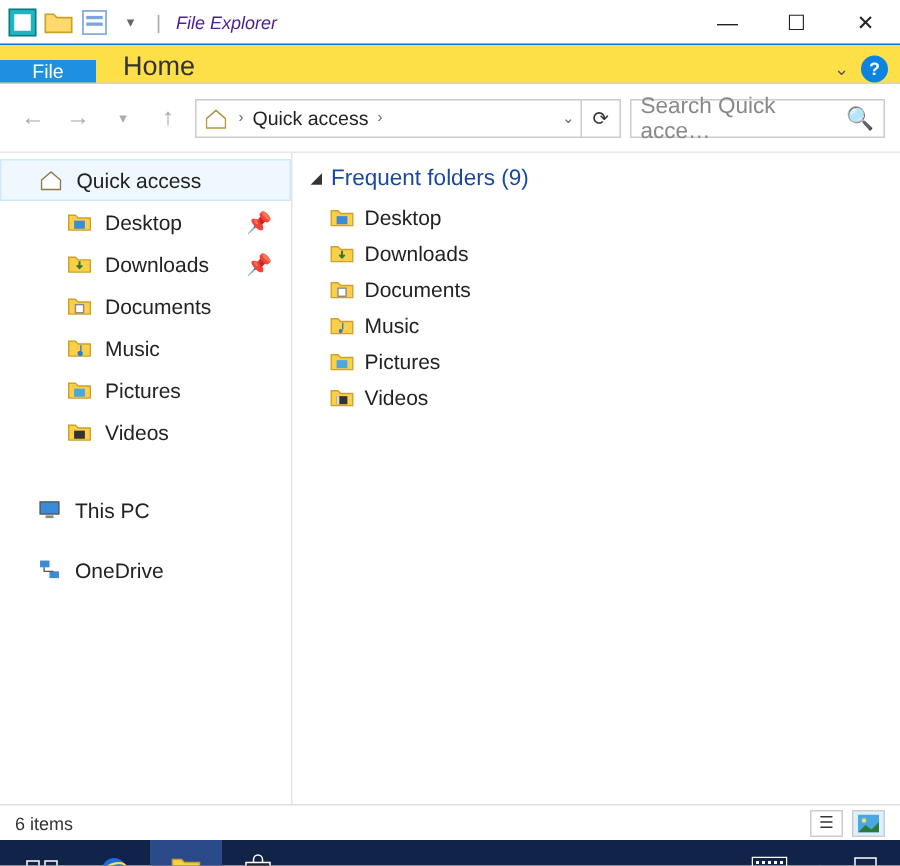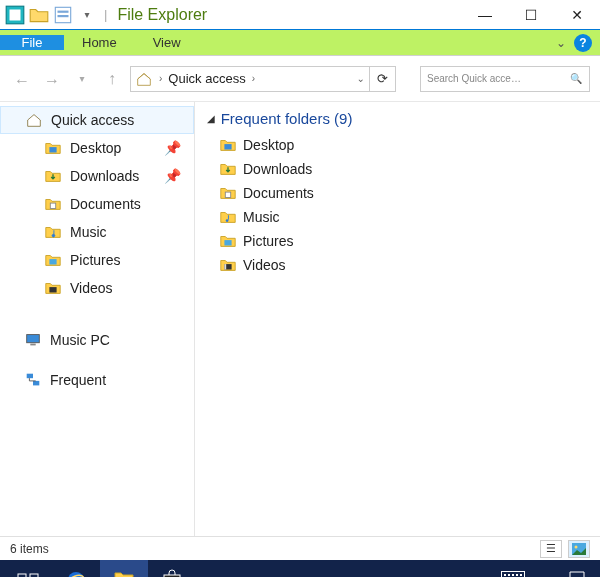--- a/index.html
+++ b/index.html
@@ -2,39 +2,39 @@
 <html><head>
 <meta charset="utf-8">
 <style>
 * { box-sizing: border-box; margin: 0; padding: 0; font-family: "Segoe UI", Arial, sans-serif; }
 body { width: 600px; height: 577px; background: #fff; font-size: 13px; color: #222; overflow: hidden; }
 
 
 .titlebar { height: 30px; background: #fff; border-bottom: 1px solid #0078d7; display: flex; align-items: center; }
 .titlebar .qat { display: flex; align-items: center; padding-left: 4px; gap: 2px; }
 .titlebar .qat .icon { width: 22px; height: 22px; display: flex; align-items: center; justify-content: center; }
-.titlebar .title { margin-left: 6px; color: #4d7c0f; font-size: 16px; }
+.titlebar .title { margin-left: 6px; color: #4c1d95; font-size: 12px; font-style: italic; }
 .titlebar .winbtns { margin-left: auto; display: flex; }
 .titlebar .winbtns div { width: 46px; height: 30px; display: flex; align-items: center; justify-content: center; color: #222; font-size: 14px; }
 .titlebar .sep { color: #aaa; margin: 0 4px; }
 
 
-.ribbon { height: 26px; display: flex; align-items: center; border-bottom: 1px solid #d0d0d0; background: #bef264; }
+.ribbon { height: 26px; display: flex; align-items: flex-end; border-bottom: 1px solid #d0d0d0; background: #fde047; }
 .ribbon .file { background: #1e8fe1; color: #fff; width: 64px; display: flex; align-items: center; justify-content: center; font-size: 13px; }
-.ribbon .tab { padding: 0 18px; display: flex; align-items: center; font-size: 13px; color: #333; }
+.ribbon .tab { padding: 0 18px; display: flex; align-items: center; font-size: 18px; color: #333; }
 .ribbon .rtools { margin-left: auto; display: flex; align-items: center; padding-right: 8px; gap: 8px; }
 .ribbon .help { width: 18px; height: 18px; border-radius: 50%; background: #0a84e0; color: #fff; font-weight: bold; display: flex; align-items: center; justify-content: center; font-size: 12px; }
 
 
 .navbar { height: 46px; display: flex; align-items: center; padding: 8px 10px; gap: 6px; border-bottom: 1px solid #e8e8e8; }
 .navbar .navbtn { width: 24px; height: 24px; display: flex; align-items: center; justify-content: center; color: #aaa; font-size: 16px; }
 .navbar .addr { flex: 1; height: 26px; border: 1px solid #ccc; display: flex; align-items: center; padding: 0 4px; gap: 4px; font-size: 13px; }
 .navbar .addr .chev { color: #666; font-size: 10px; margin: 0 2px; }
 .navbar .refresh { width: 26px; height: 26px; border: 1px solid #ccc; border-left: none; display: flex; align-items: center; justify-content: center; color: #333; margin-left: -6px; }
-.navbar .search { width: 170px; height: 26px; border: 1px solid #ccc; display: flex; align-items: center; padding: 0 6px; color: #888; font-size: 10px; margin-left: 18px; }
+.navbar .search { width: 170px; height: 26px; border: 1px solid #ccc; display: flex; align-items: center; padding: 0 6px; color: #888; font-size: 15px; }
 
 
 .body { display: flex; height: 434px; }
 .sidebar { width: 195px; border-right: 1px solid #e5e5e5; overflow: hidden; padding-top: 4px; }
 .sidebar .item { height: 28px; display: flex; align-items: center; padding-left: 24px; gap: 8px; font-size: 14px; position: relative; }
 .sidebar .item.l2 { padding-left: 44px; }
 .sidebar .item.sel { border: 1px solid #cde8ff; background: #f0f8ff; }
 .sidebar .pin { position: absolute; right: 12px; color: #888; font-size: 14px; }
 .sidebar .sp { height: 12px; }
 
@@ -88,21 +88,20 @@
   <div class="winbtns">
     <div>—</div>
     <div>☐</div>
     <div>✕</div>
   </div>
 </div>
 
 <div class="ribbon">
   <div class="file">File</div>
   <div class="tab">Home</div>
-  <div class="tab">View</div>
   <div class="rtools">
     <span style="color:#555;font-size:12px;">⌄</span>
     <span class="help">?</span>
   </div>
 </div>
 
 <div class="navbar">
   <div class="navbtn">←</div>
   <div class="navbtn">→</div>
   <div class="navbtn" style="font-size:10px;color:#aaa;">▾</div>
@@ -194,32 +193,32 @@
     </div>
     <div class="sp"></div>
     <div class="sp"></div>
     <div class="item">
       <span class="ic">
           <svg viewBox="0 0 20 20">
             <rect x="3" y="4" width="14" height="9" fill="#3a8bd8" stroke="#555"></rect>
             <rect x="7" y="14" width="6" height="2" fill="#888"></rect>
           </svg>
         </span>
-      <span>Music PC</span>
+      <span>This PC</span>
     </div>
     <div class="sp"></div>
     <div class="item">
       <span class="ic">
           <svg viewBox="0 0 20 20">
             <rect x="3" y="3" width="7" height="5" fill="#3a8bd8"></rect>
             <rect x="10" y="11" width="7" height="5" fill="#3a8bd8"></rect>
             <path d="M6 8v3h7" stroke="#555" fill="none"></path>
           </svg>
         </span>
-      <span>Frequent</span>
+      <span>OneDrive</span>
     </div>
   </div>
 
   <div class="main">
     <div class="group">
       <span class="tri">◢</span>
       <span>Frequent folders (9)</span>
     </div>
     <div class="folder">
       <span class="ic">

